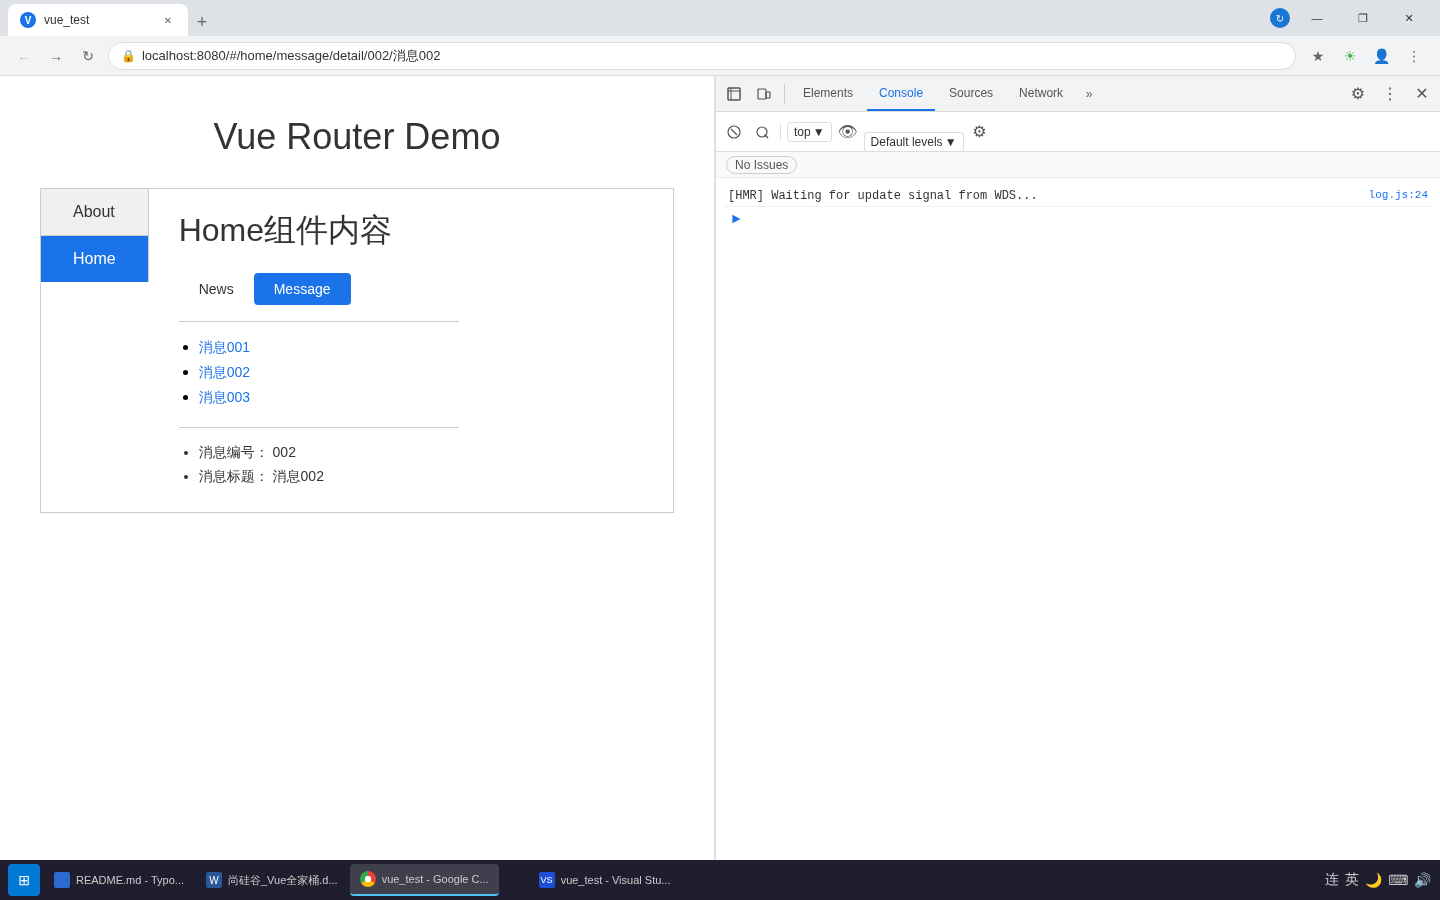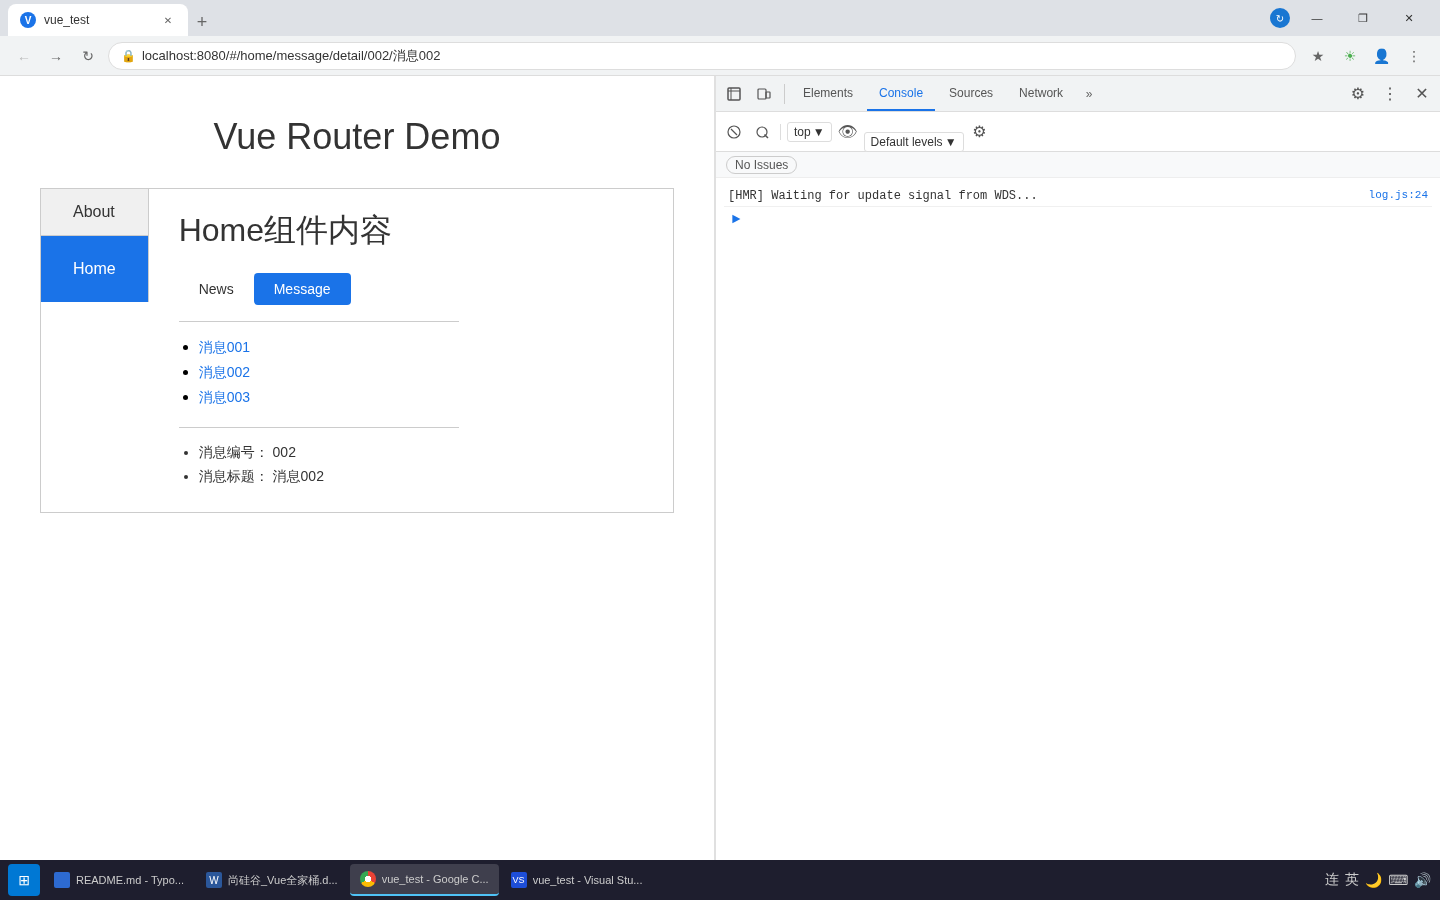--- a/index.html
+++ b/index.html
@@ -441,21 +441,21 @@
 
 <div class="main-layout">
 
   <div class="browser-content">
     <h1 class="page-title">Vue Router Demo</h1>
 
     <div style="display:flex; align-items:flex-start; border: 1px solid #ccc;">
 
       <div style="border-right:1px solid #ccc;">
         <a class="nav-btn-about" style="display:block; padding:14px 32px; background:#f0f0f0; color:#333; text-decoration:none; font-size:16px; border-bottom:1px solid #ccc; cursor:pointer;">About</a>
-        <a class="nav-btn-home" style="display:block; padding:24px 32px; background:#1a73e8; color:#fff; text-decoration:none; font-size:16px; cursor:pointer;">Home</a>
+        <a class="nav-btn-home" style="display:block; padding:14px 32px; background:#1a73e8; color:#fff; text-decoration:none; font-size:16px; cursor:pointer;">Home</a>
       </div>
 
       <div class="content-area" style="padding: 20px 30px;">
         <h2 class="home-heading">Home组件内容</h2>
 
         <div class="tabs-row">
           <button class="tab-btn">News</button>
           <button class="tab-btn active">Message</button>
         </div>
         <hr class="messages-divider">
@@ -568,21 +568,21 @@
     </div>
     <div class="taskbar-app">
       <div class="taskbar-app-icon" style="background:#2b579a;color:#fff;font-size:10px;display:flex;align-items:center;justify-content:center;">W</div>
       <span class="taskbar-app-label">尚硅谷_Vue全家桶.d...</span>
     </div>
     <div class="taskbar-app active">
       <div class="taskbar-app-icon" style="background:radial-gradient(circle, #fff 30%, transparent 30%), conic-gradient(#ea4335 0 120deg, #fbbc04 120deg 240deg, #34a853 240deg 360deg); border-radius:50%;"></div>
       <span class="taskbar-app-label">vue_test - Google C...</span>
     </div>
     <div class="taskbar-app">
-      <div class="taskbar-app-icon" style="background:#1d4ed8;color:#fff;font-size:9px;display:flex;align-items:center;justify-content:center;">VS</div>
+      <div class="taskbar-app-icon" style="background:#1d4ed8;color:#fff;font-size:9px;display:flex;align-items:center;justify-content:center;margin-left:28px;">VS</div>
       <span class="taskbar-app-label">vue_test - Visual Stu...</span>
     </div>
   </div>
   <div class="taskbar-tray">
     <span class="tray-icon">连</span>
     <span class="tray-icon">英</span>
     <span class="tray-icon">🌙</span>
     <span class="tray-icon">⌨</span>
     <span class="tray-icon">🔊</span>
   </div>

